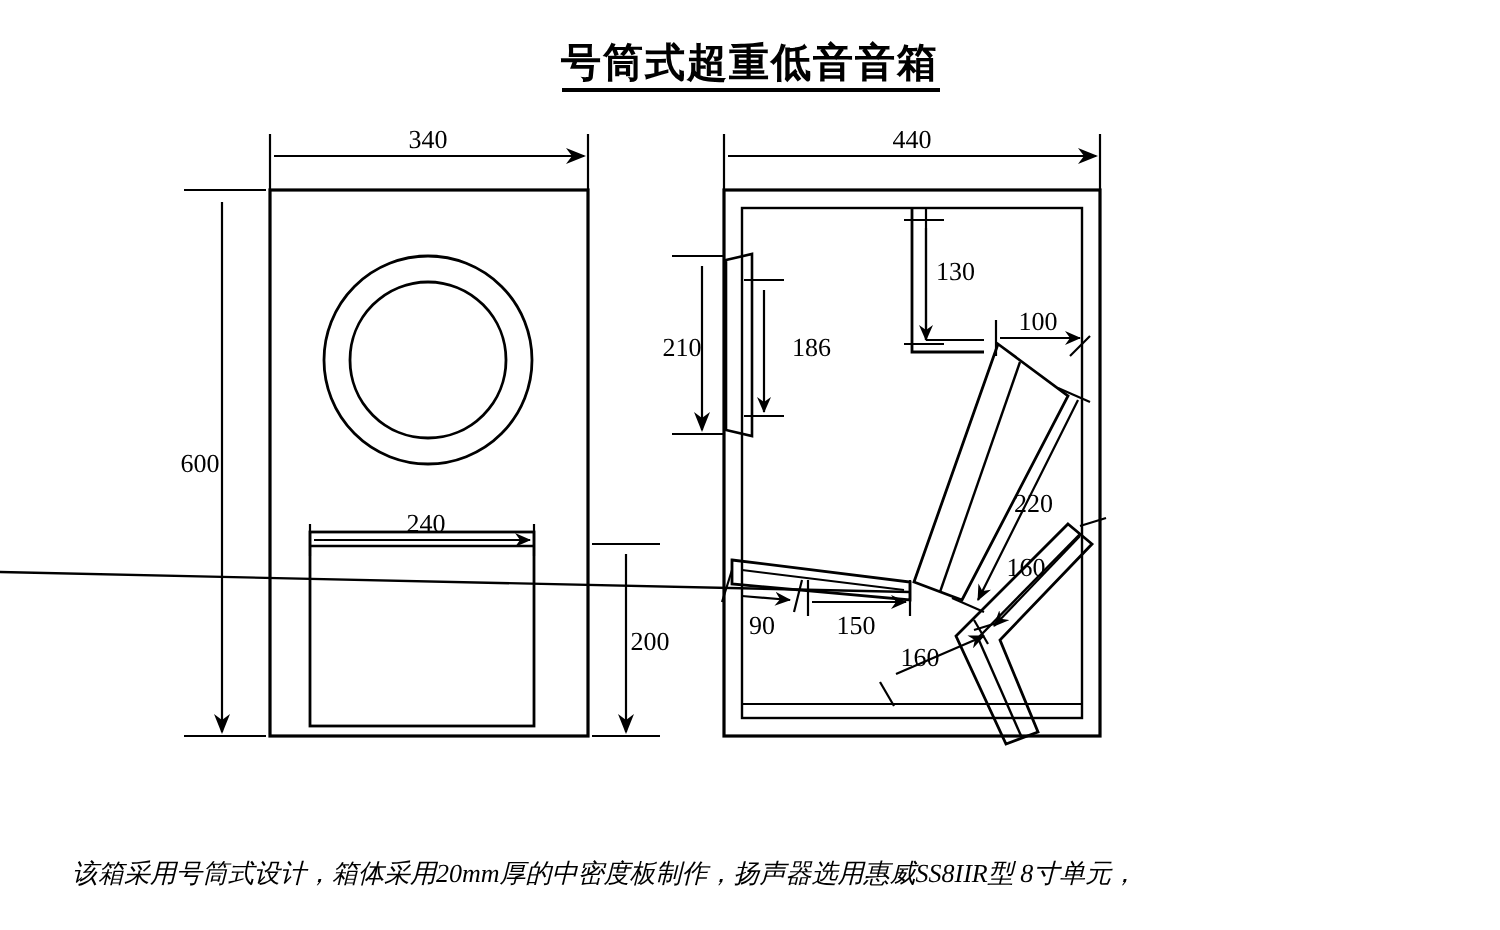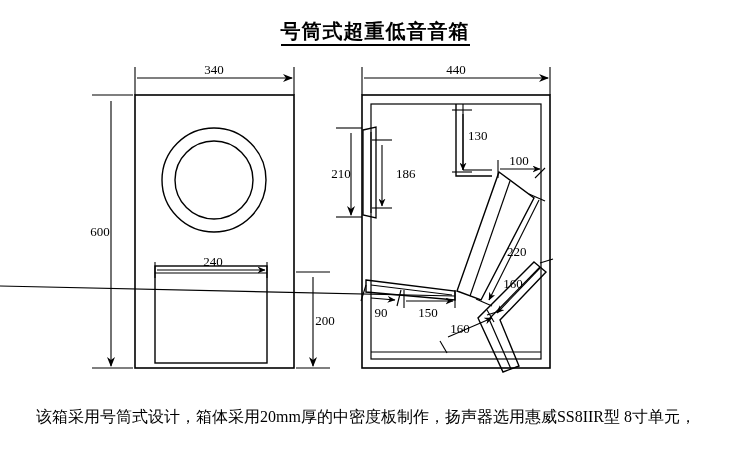--- a/index.html
+++ b/index.html
@@ -41,26 +41,27 @@
   #drawing {
     position: absolute;
     left: 0;
     top: 0;
     width: 750px;
     height: 465px;
   }
   #caption {
     position: absolute;
     left: 8px;
-    top: 404px;
+    top: 424px;
     width: 734px;
-    font-size: 16px;
+    font-size: 13px;
     line-height: 26px;
     text-align: justify;
     font-family: "Liberation Serif", "DejaVu Serif", serif;
+    font-style: italic;
   }
   #caption .l1 { display: block; text-indent: 28px; }
   #caption .l2 { display: block; }
   .dimtext {
     font-family: "Liberation Serif", "DejaVu Serif", serif;
     font-size: 13px;
     fill: #000;
   }
 </style>
 </head>

